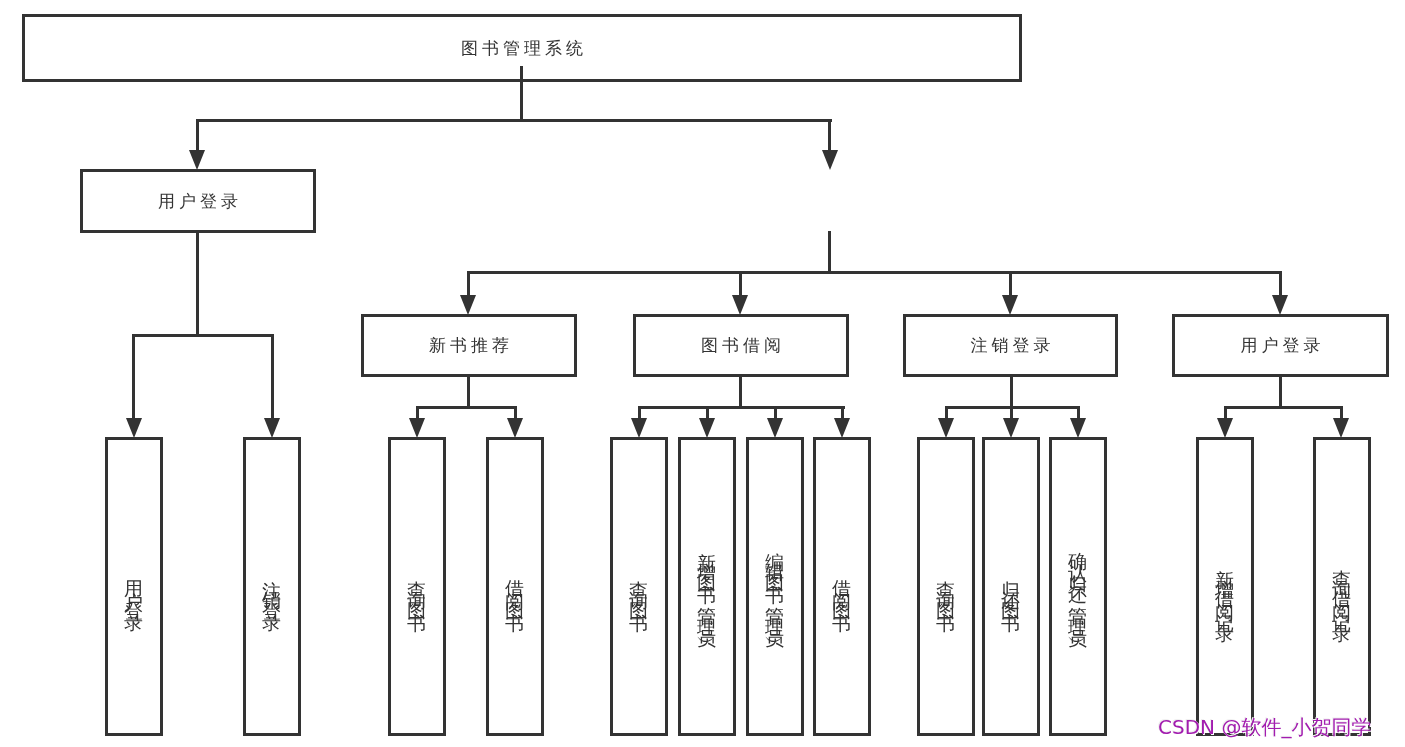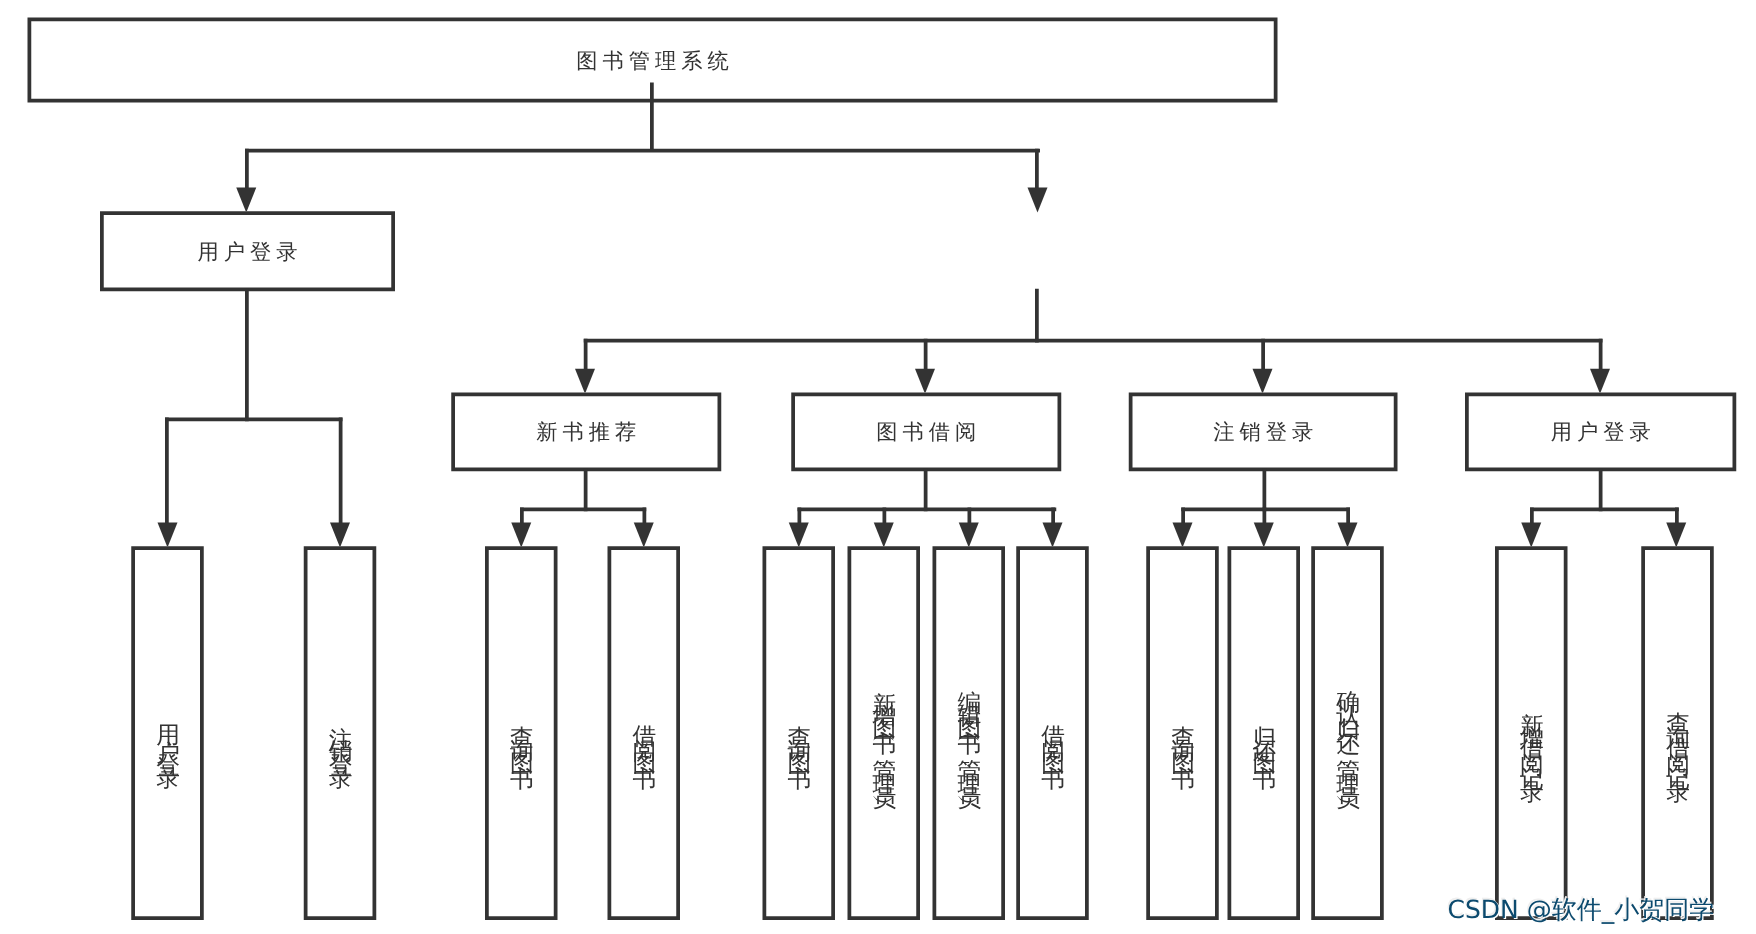--- a/index.html
+++ b/index.html
@@ -30,21 +30,21 @@
   .v9{left:917px;}  .v10{left:982px;} .v11{left:1049px;}
   .v12{left:1196px;}.v13{left:1313px;}
   .line{position:absolute;background:#333333;}
   .arrow{
     position:absolute;width:0;height:0;
     border-left:8px solid transparent;border-right:8px solid transparent;
     border-top:20px solid #333333;
   }
   .watermark{
     position:absolute;left:1158px;top:714px;width:245px;
-    font-size:20px;color:#0c4a6e;white-space:nowrap;
+    font-size:20px;color:#a21caf;white-space:nowrap;
     text-shadow:1px 1px 0 #ffffff,-1px -1px 0 #efefef;
   }
 </style>
 </head>
 <body>
 
 <div class="canvas">
 
   <div class="box hbox root">图书管理系统</div>
 

